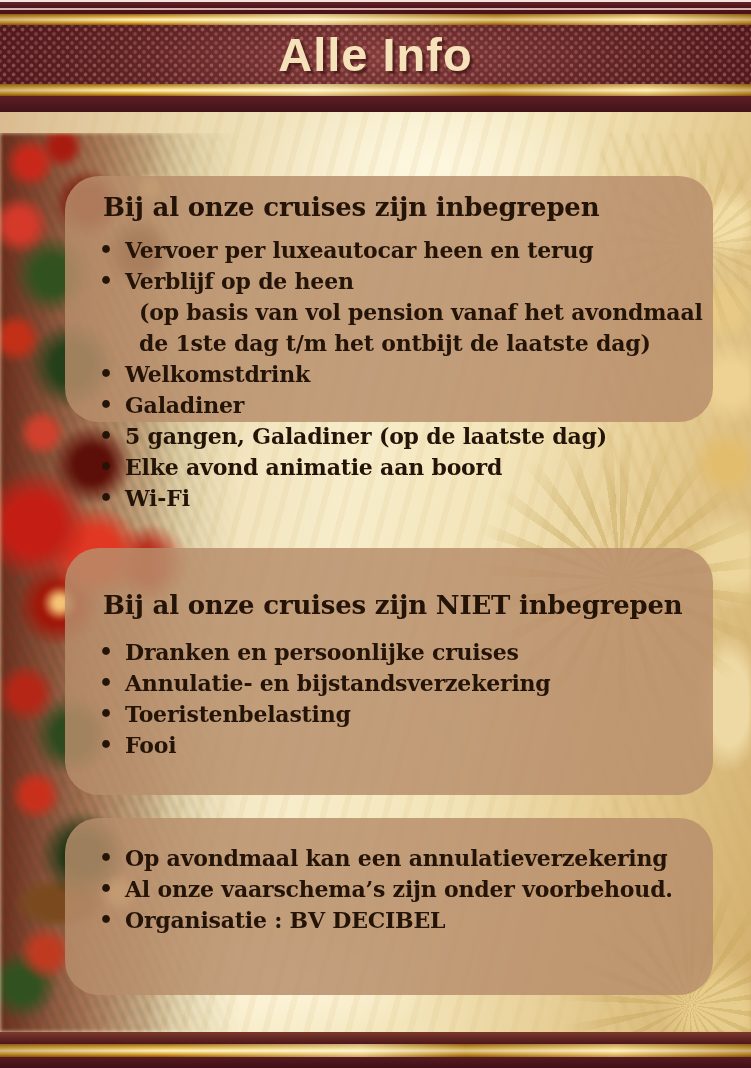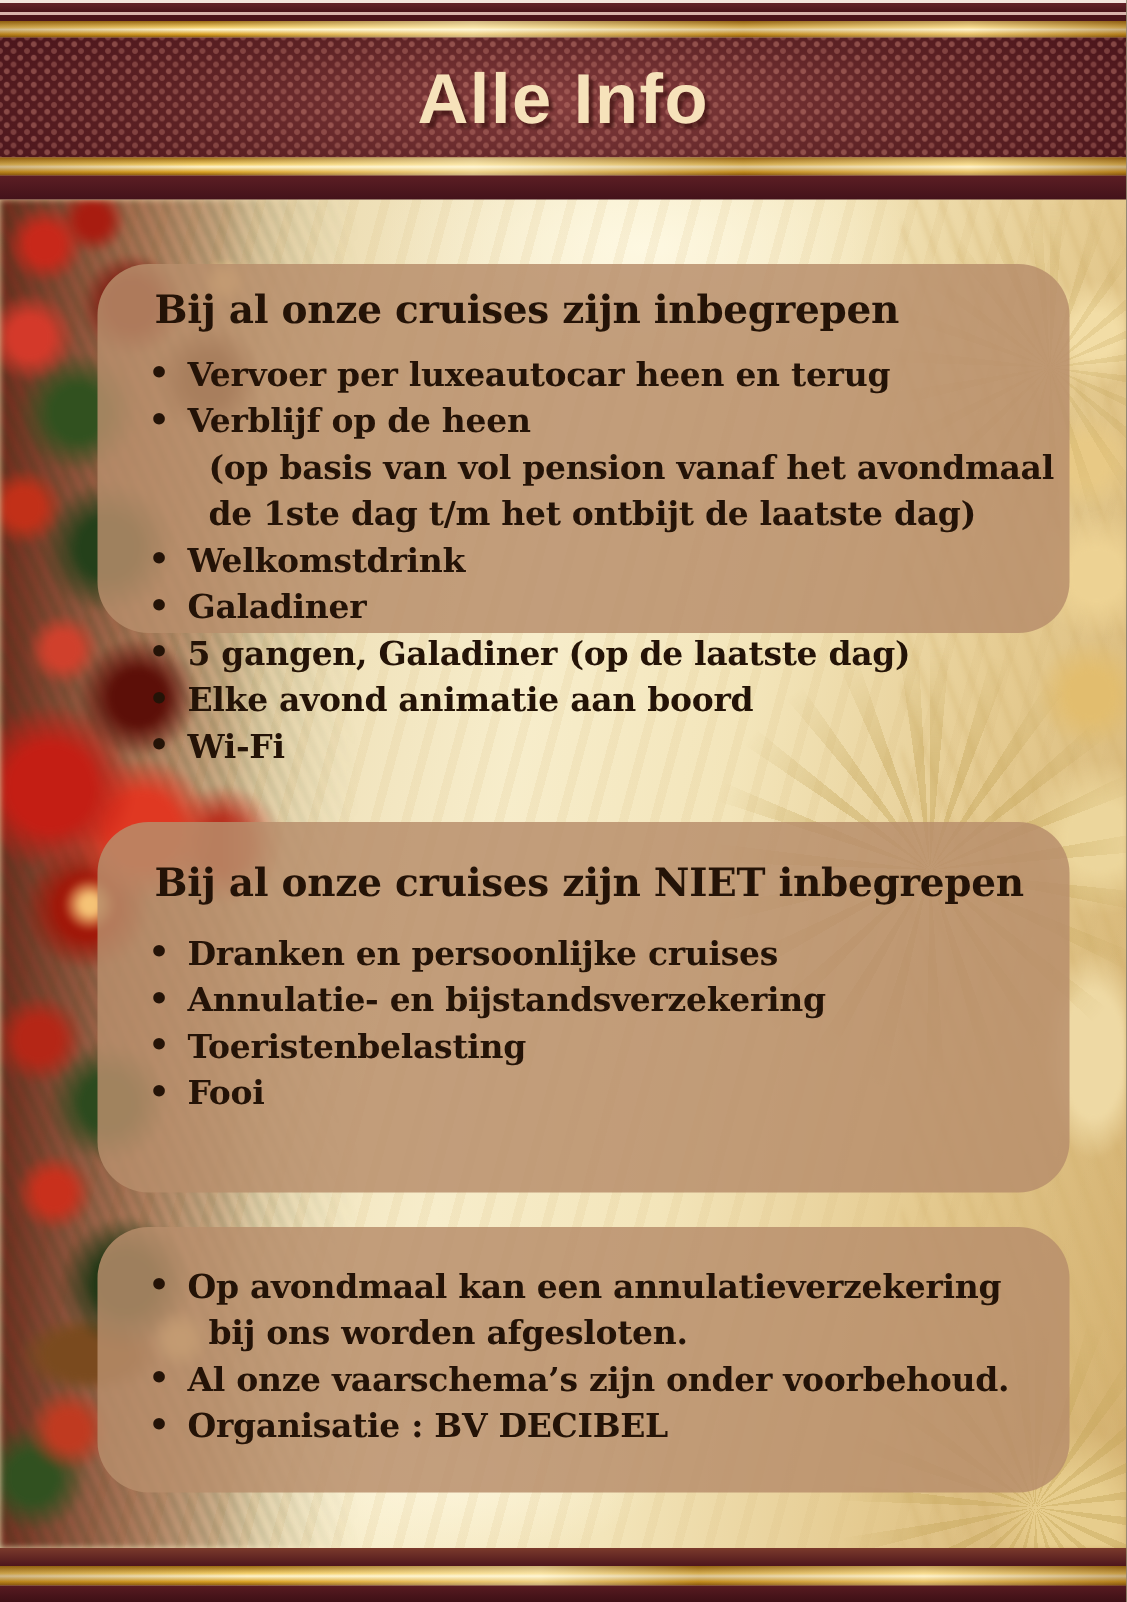--- a/index.html
+++ b/index.html
@@ -67,21 +67,21 @@
       radial-gradient(circle at 46px 820px, #c03a20 0 12px, rgba(192,58,32,0) 28px),
       radial-gradient(circle at 22px 852px, #315120 0 16px, rgba(49,81,32,0) 36px),
       repeating-linear-gradient(65deg, rgba(38,66,28,0.45) 0 2px, rgba(255,255,255,0) 2px 9px),
       linear-gradient(to right, rgba(96,22,12,0.88), rgba(126,42,20,0.55) 38%, rgba(150,90,50,0.18) 72%, rgba(150,90,50,0));
     -webkit-mask-image:linear-gradient(to right,#000 62%,transparent 100%);
     mask-image:linear-gradient(to right,#000 62%,transparent 100%);
     filter:blur(2px);
   }
   
   .banner { position:absolute; left:0; right:0; display:flex; flex-direction:column; z-index:3; }
-  .banner.top { top:0; height:133px; }
+  .banner.top { top:0; height:112px; }
   .banner.bottom { bottom:0; height:36px; }
   .s-light   { height:2px;  background:#f2e3dc; }
   .s-maroon  { height:6px;  background:linear-gradient(to bottom,#632228,#4a141a); }
   .s-hair    { height:2px;  background:#d9b3ac; }
   .s-maroon2 { height:4px;  background:#4a141a; }
   .s-gold {
     height:11px;
     background:
       linear-gradient(90deg, rgba(122,72,10,0.35), rgba(255,255,255,0) 18%, rgba(255,248,220,0.55) 42%, rgba(122,72,10,0.25) 66%, rgba(255,240,200,0.4) 86%, rgba(122,72,10,0.4)),
       linear-gradient(to bottom,#9a6a12,#f3cf6a 38%,#fdf3cd 52%,#d9a125 80%,#8a5a10);
@@ -110,21 +110,21 @@
       linear-gradient(to bottom,#9a6a12,#f3cf6a 38%,#fdf3cd 52%,#d9a125 80%,#8a5a10);
   }
   .f-maroon-bot { height:11px; background:linear-gradient(to bottom,#581b21,#3e1016); }
   
   .panel {
     position:absolute; left:65px; width:648px; box-sizing:border-box;
     border-radius:34px; background:rgba(183,142,107,0.84);
     padding:16px 24px 0 30px; z-index:2;
   }
   .panel-0 { top:176px; height:246px; }
-  .panel-1 { top:548px; height:247px; padding-top:26px; }
+  .panel-1 { top:548px; height:247px; padding-top:42px; }
   .panel-2 { top:818px; height:177px; padding-top:25px; }
   .panel-heading {
     margin:0 0 13px 8px; font-size:26px; font-weight:700; color:#241307;
     white-space:nowrap; letter-spacing:-0.2px;
   }
   .panel-1 .panel-heading { margin-bottom:17px; }
   .item-line {
     position:relative; padding-left:30px; line-height:31px;
     font-size:22px; font-weight:700; color:#241307; white-space:nowrap;
     letter-spacing:-0.2px;
@@ -207,21 +207,20 @@
 </div>
 
   <div class="item">
   <div class="item-line"><span class="bullet-marker">•</span><span class="line-text">Fooi</span></div>
 </div>
 </section>
   <section class="panel panel-2">
   <div class="item">
   <div class="item-line"><span class="bullet-marker">•</span><span class="line-text">Op avondmaal kan een annulatieverzekering</span></div>
 
-  <div class="item-line cont"><span class="line-text">bij ons worden afgesloten.</span></div>
 </div>
 
   <div class="item">
   <div class="item-line"><span class="bullet-marker">•</span><span class="line-text">Al onze vaarschema’s zijn onder voorbehoud.</span></div>
 </div>
 
   <div class="item">
   <div class="item-line"><span class="bullet-marker">•</span><span class="line-text">Organisatie : BV DECIBEL</span></div>
 </div>
 </section>

